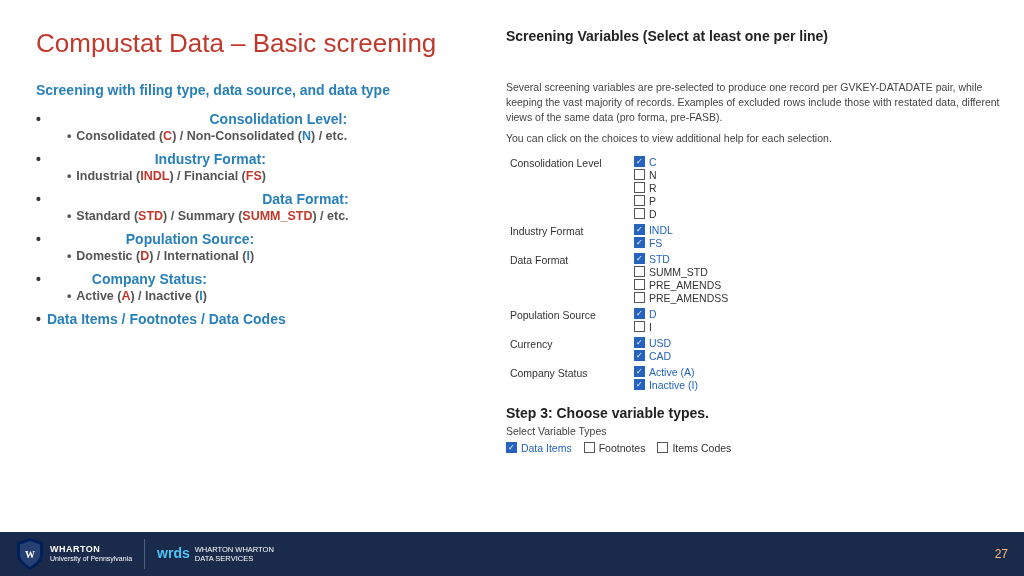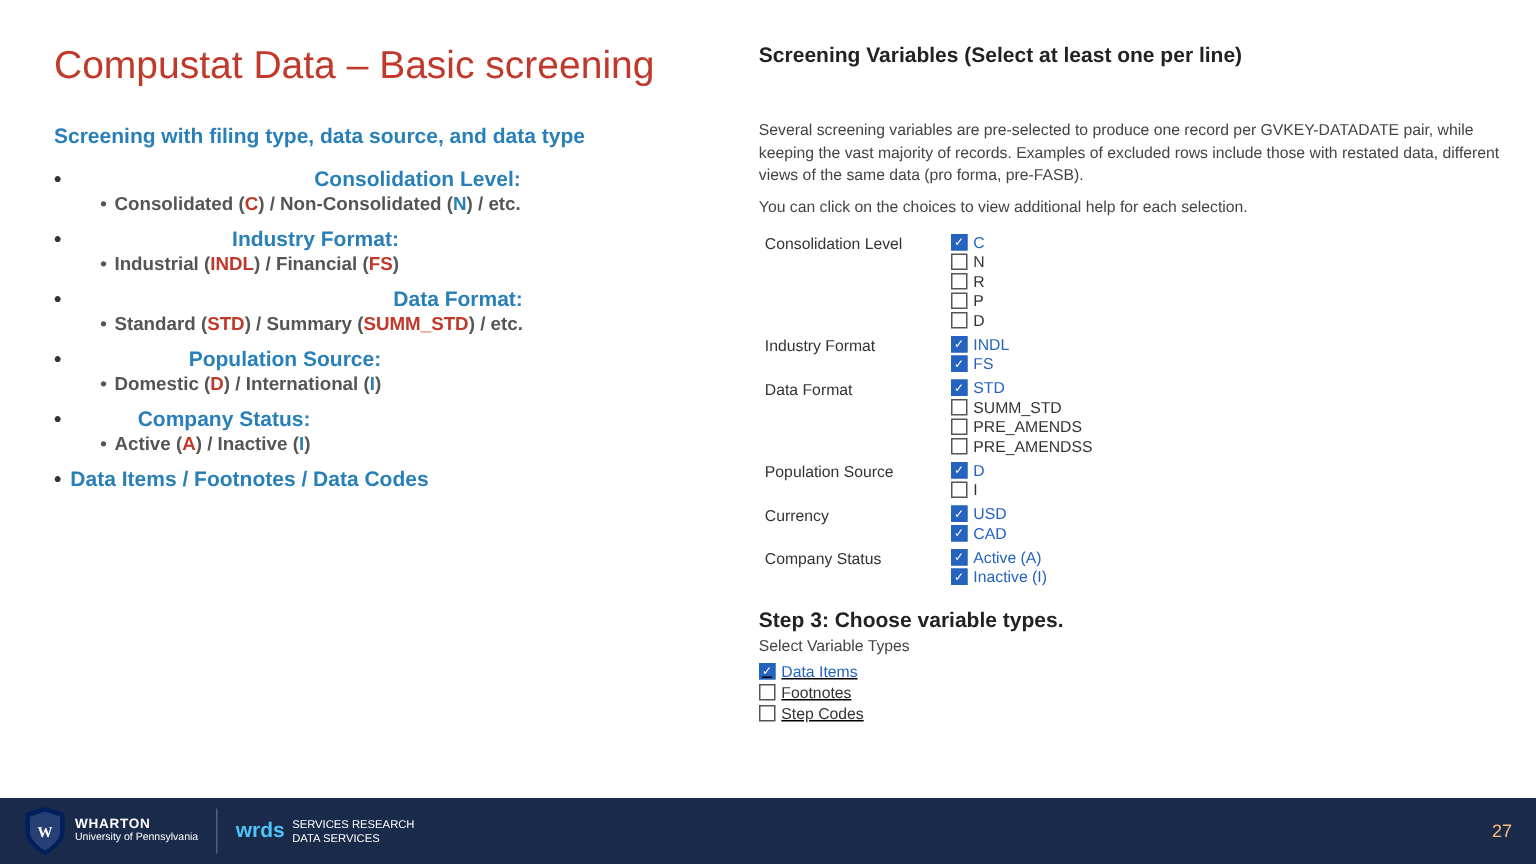--- a/index.html
+++ b/index.html
@@ -187,23 +187,21 @@
     }
 
     .step3-sub {
       font-size: 10.5px;
       color: #444;
       margin-bottom: 5px;
     }
 
     .step3-items {
       display: flex;
-      flex-direction: column;
-      gap: 2px;
-      text-decoration: underline;
+      gap: 12px;
     }
 
     
     .footer {
       position: absolute;
       bottom: 0;
       left: 0;
       width: 100%;
       height: 44px;
       background: #1a2a4a;
@@ -471,21 +469,21 @@
       <div class="checkbox-item">
         <div class="cb checked"></div>
         <span class="cb-text-blue">Data Items</span>
       </div>
       <div class="checkbox-item">
         <div class="cb"></div>
         <span>Footnotes</span>
       </div>
       <div class="checkbox-item">
         <div class="cb"></div>
-        <span>Step Codes</span>
+        <span>Items Codes</span>
       </div>
     </div>
   </div>
 </div>
 
 <div class="footer">
   <div class="footer-left">
     <div class="wharton-logo">
 
       <svg class="wharton-shield" viewBox="0 0 28 34" fill="none" xmlns="http://www.w3.org/2000/svg">
@@ -497,20 +495,20 @@
         <div class="wharton-text" style="font-size:9px; letter-spacing:0.5px;">WHARTON</div>
         <div class="wharton-text" style="font-size:7px; font-weight:normal;">University of Pennsylvania</div>
       </div>
     </div>
 
     <div class="separator"></div>
 
     <div class="wrds-logo">
       <div class="wrds-text">wrds</div>
       <div>
-        <div class="wrds-sub">SERVICES RESEARCH</div>
+        <div class="wrds-sub">WHARTON WHARTON</div>
         <div class="wrds-sub">DATA SERVICES</div>
       </div>
     </div>
   </div>
 
   <div class="footer-page">27</div>
 </div>
 
 </body></html>

